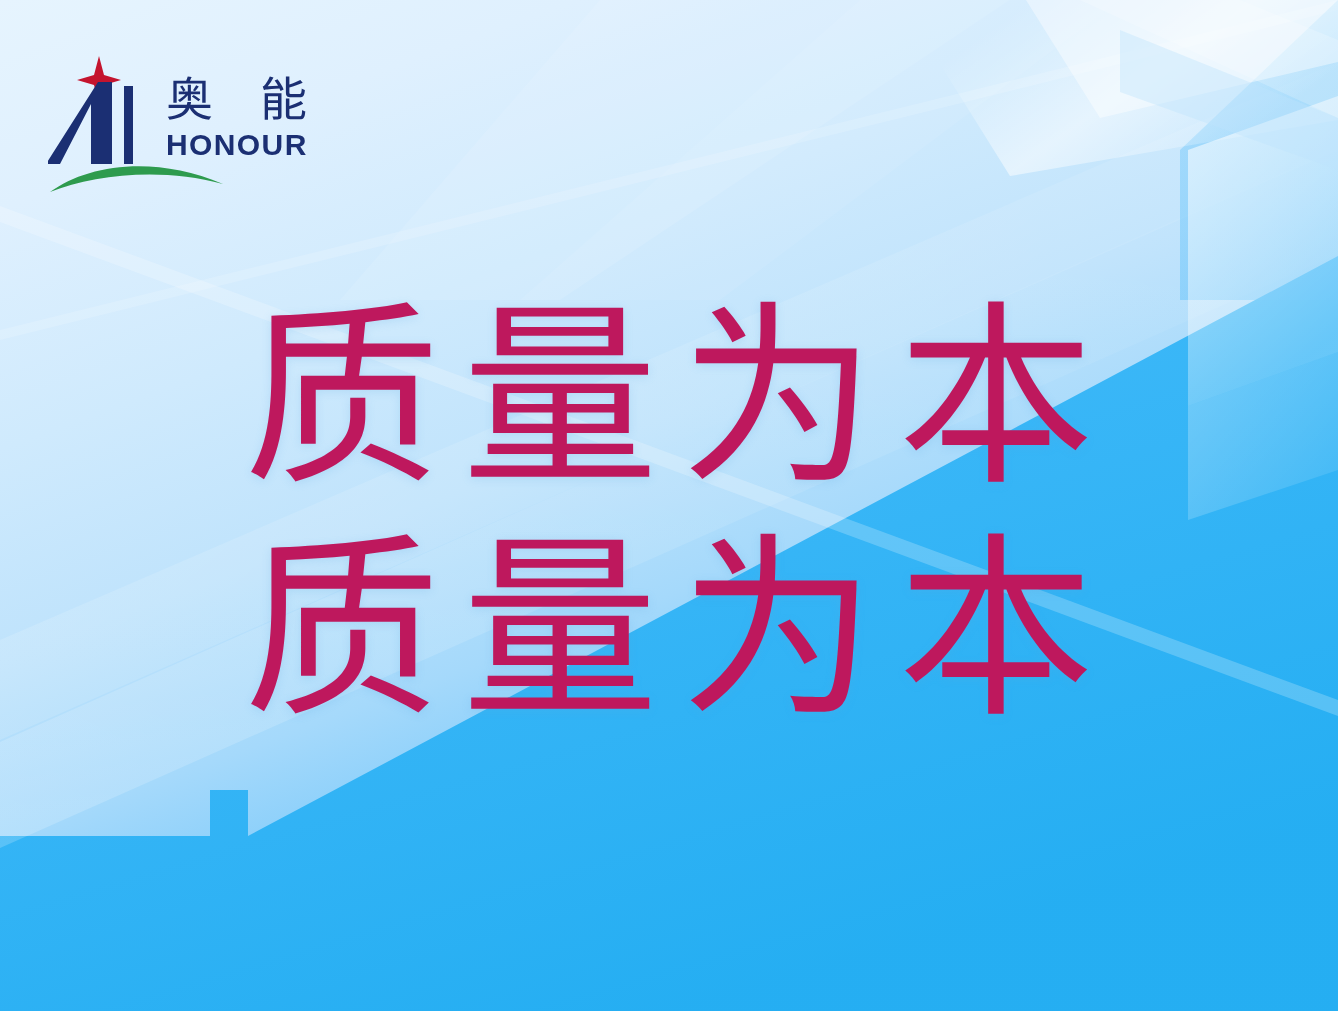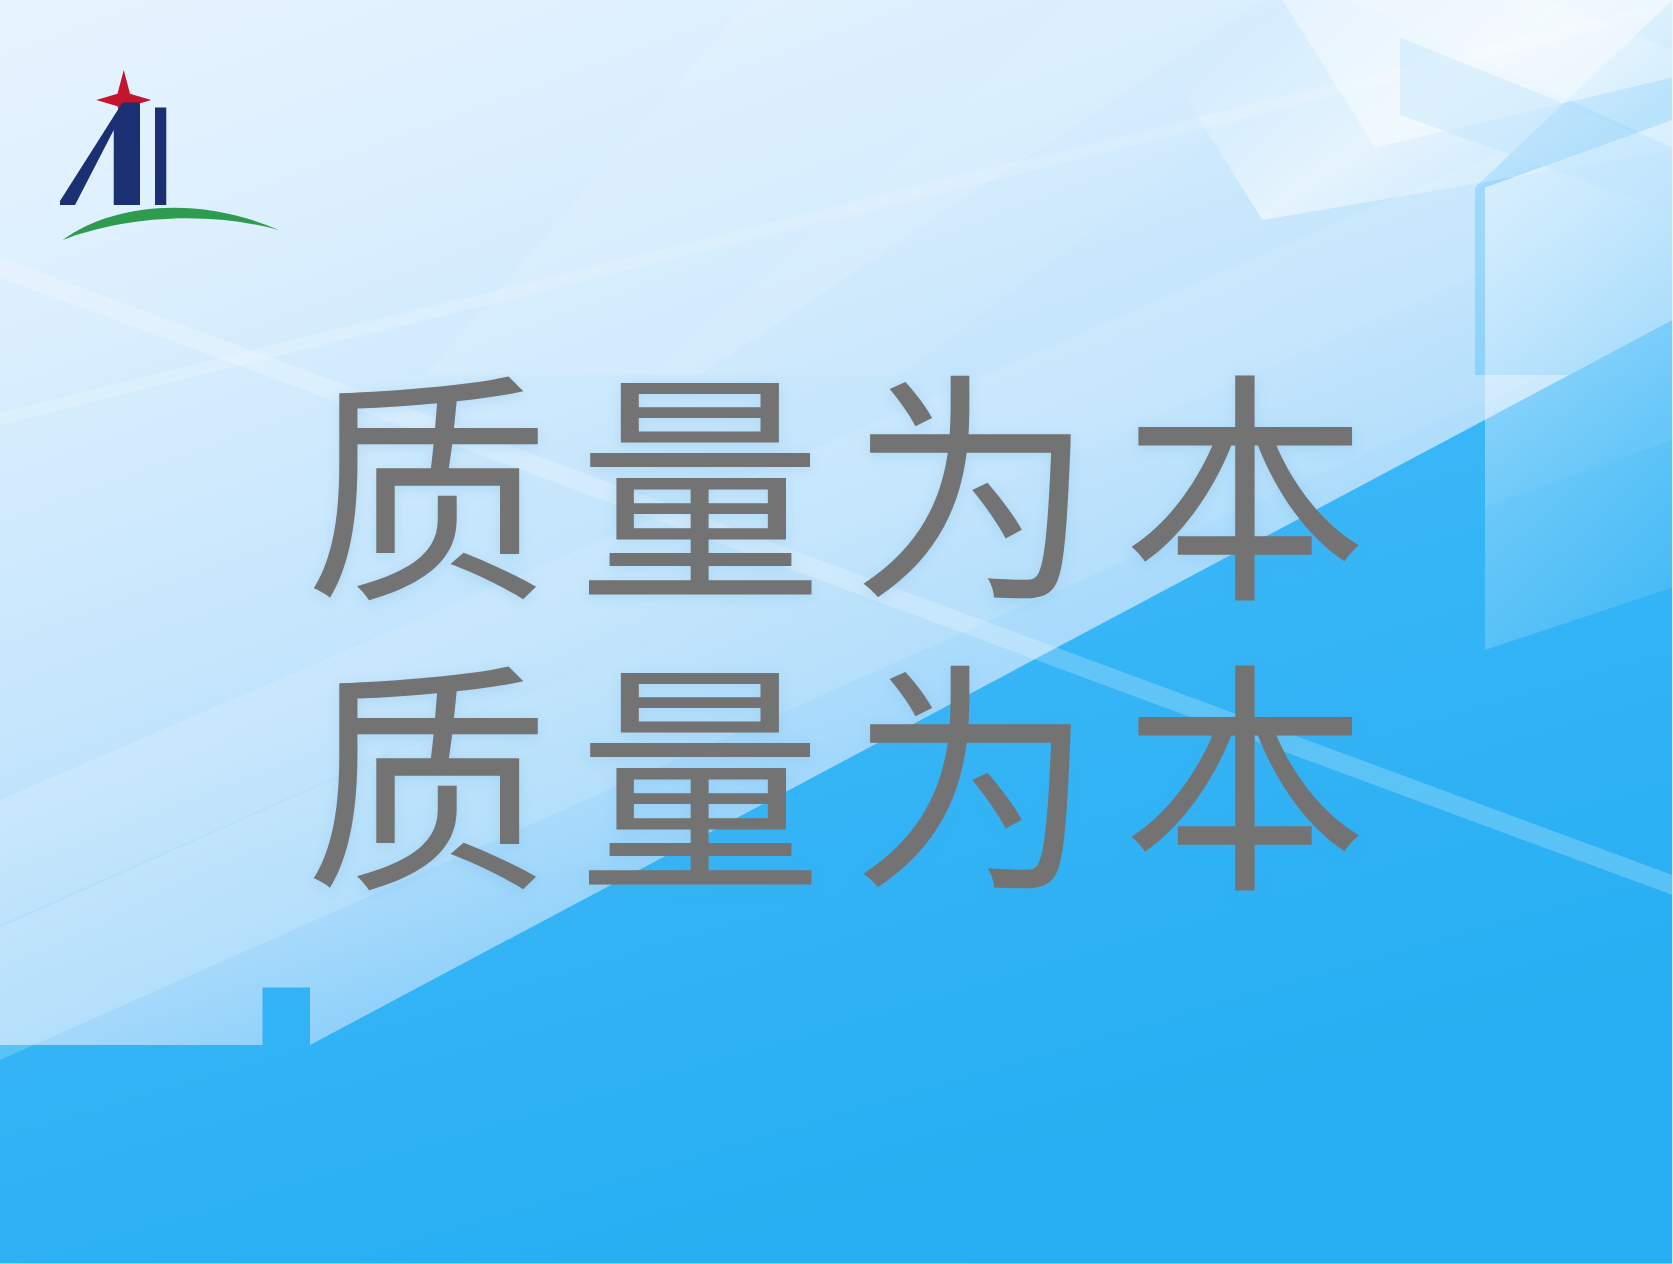--- a/index.html
+++ b/index.html
@@ -91,21 +91,21 @@
   .slogan {
     position: absolute;
     left: 0;
     top: 300px;
     width: 1338px;
     text-align: center;
     pointer-events: none;
   }
   .slogan-line {
     font-family: "DejaVu Sans", "Liberation Sans", sans-serif;
-    color: #737373;
+    color: #be185d;
     font-weight: 400;
     font-size: 196px;
     line-height: 1.0;
     letter-spacing: 22px;
     text-indent: 22px;
     white-space: nowrap;
     text-shadow: 0 2px 10px rgba(90,170,225,0.22);
   }
   .slogan-line--second {
     margin-top: 36px;
@@ -178,20 +178,24 @@
 
       <path d="M51,4 L56,23 L73,28 L56,33 L51,52 L46,33 L29,28 L46,23 Z" fill="#c4142e"></path>
 
       <path d="M50,30 L64,30 L64,112 L43,112 L43,52 L12,112 L-2,112 Z" fill="#1b2f73"></path>
 
       <rect x="76" y="34" width="9" height="78" fill="#1b2f73"></rect>
 
       <path d="M2,140 C40,112 108,103 175,132 C112,115 46,123 2,140 Z" fill="#2e9b4e"></path>
     </svg>
 
+    <div class="logo-text-block">
+      <div class="logo-cn">奥 能</div>
+      <div class="logo-en">HONOUR</div>
+    </div>
   </div>
 
   <div class="slogan">
     <div class="slogan-line">质量为本</div>
     <div class="slogan-line slogan-line--second">质量为本</div>
   </div>
 
 </div>
 
 </body></html>

